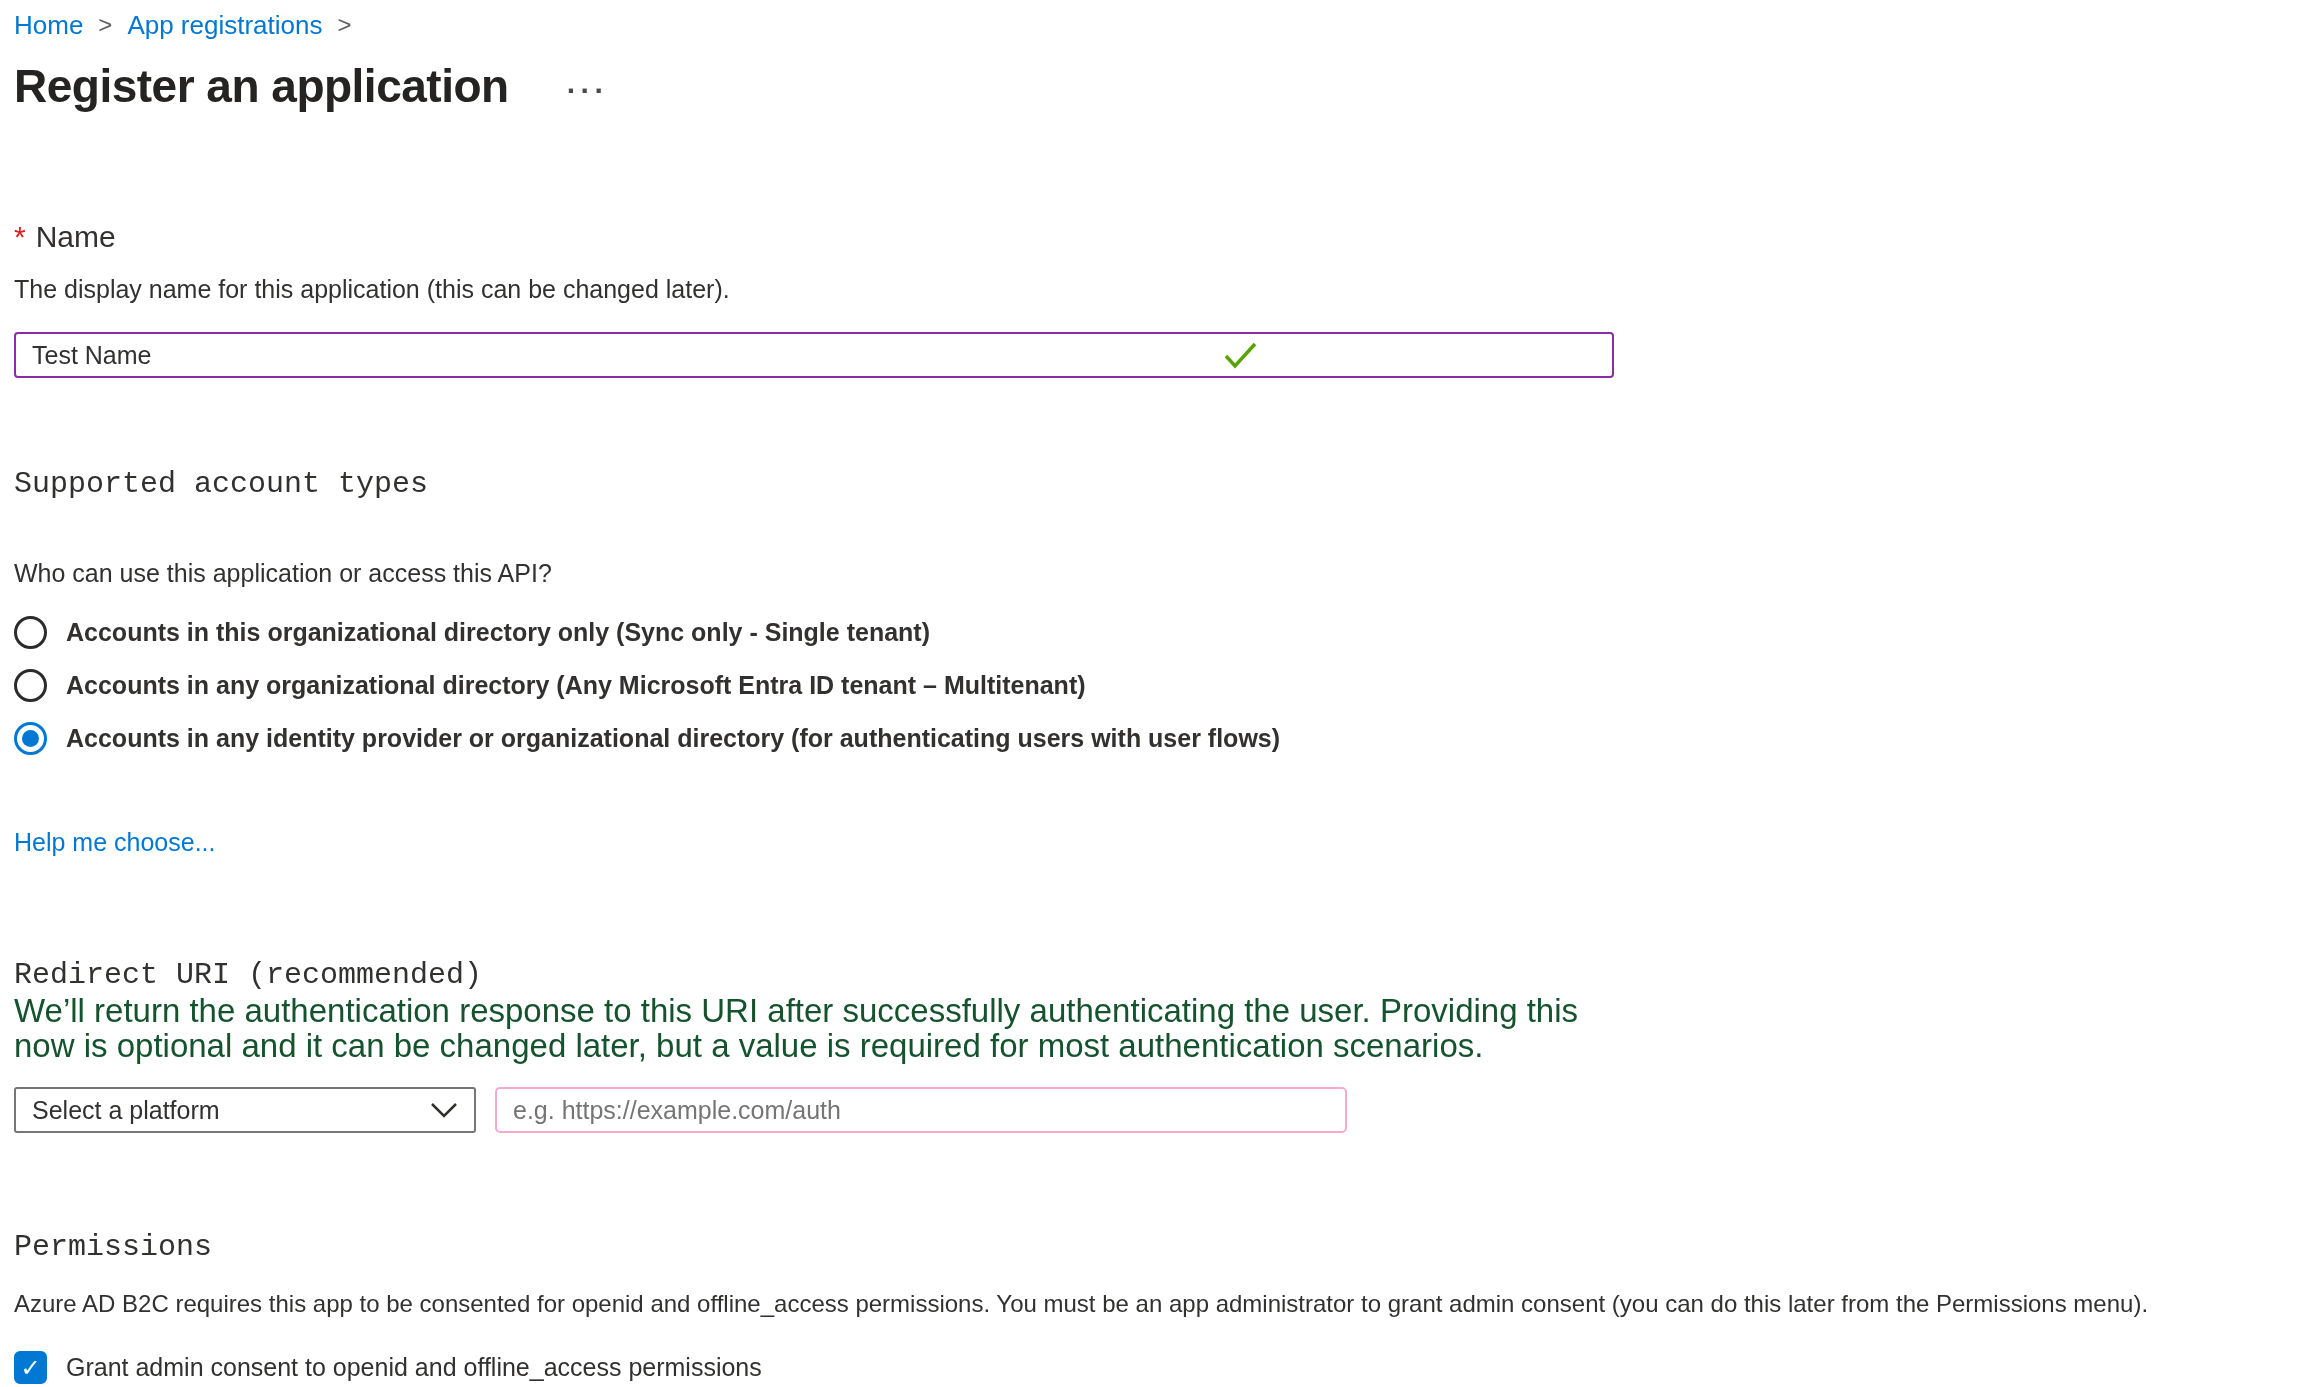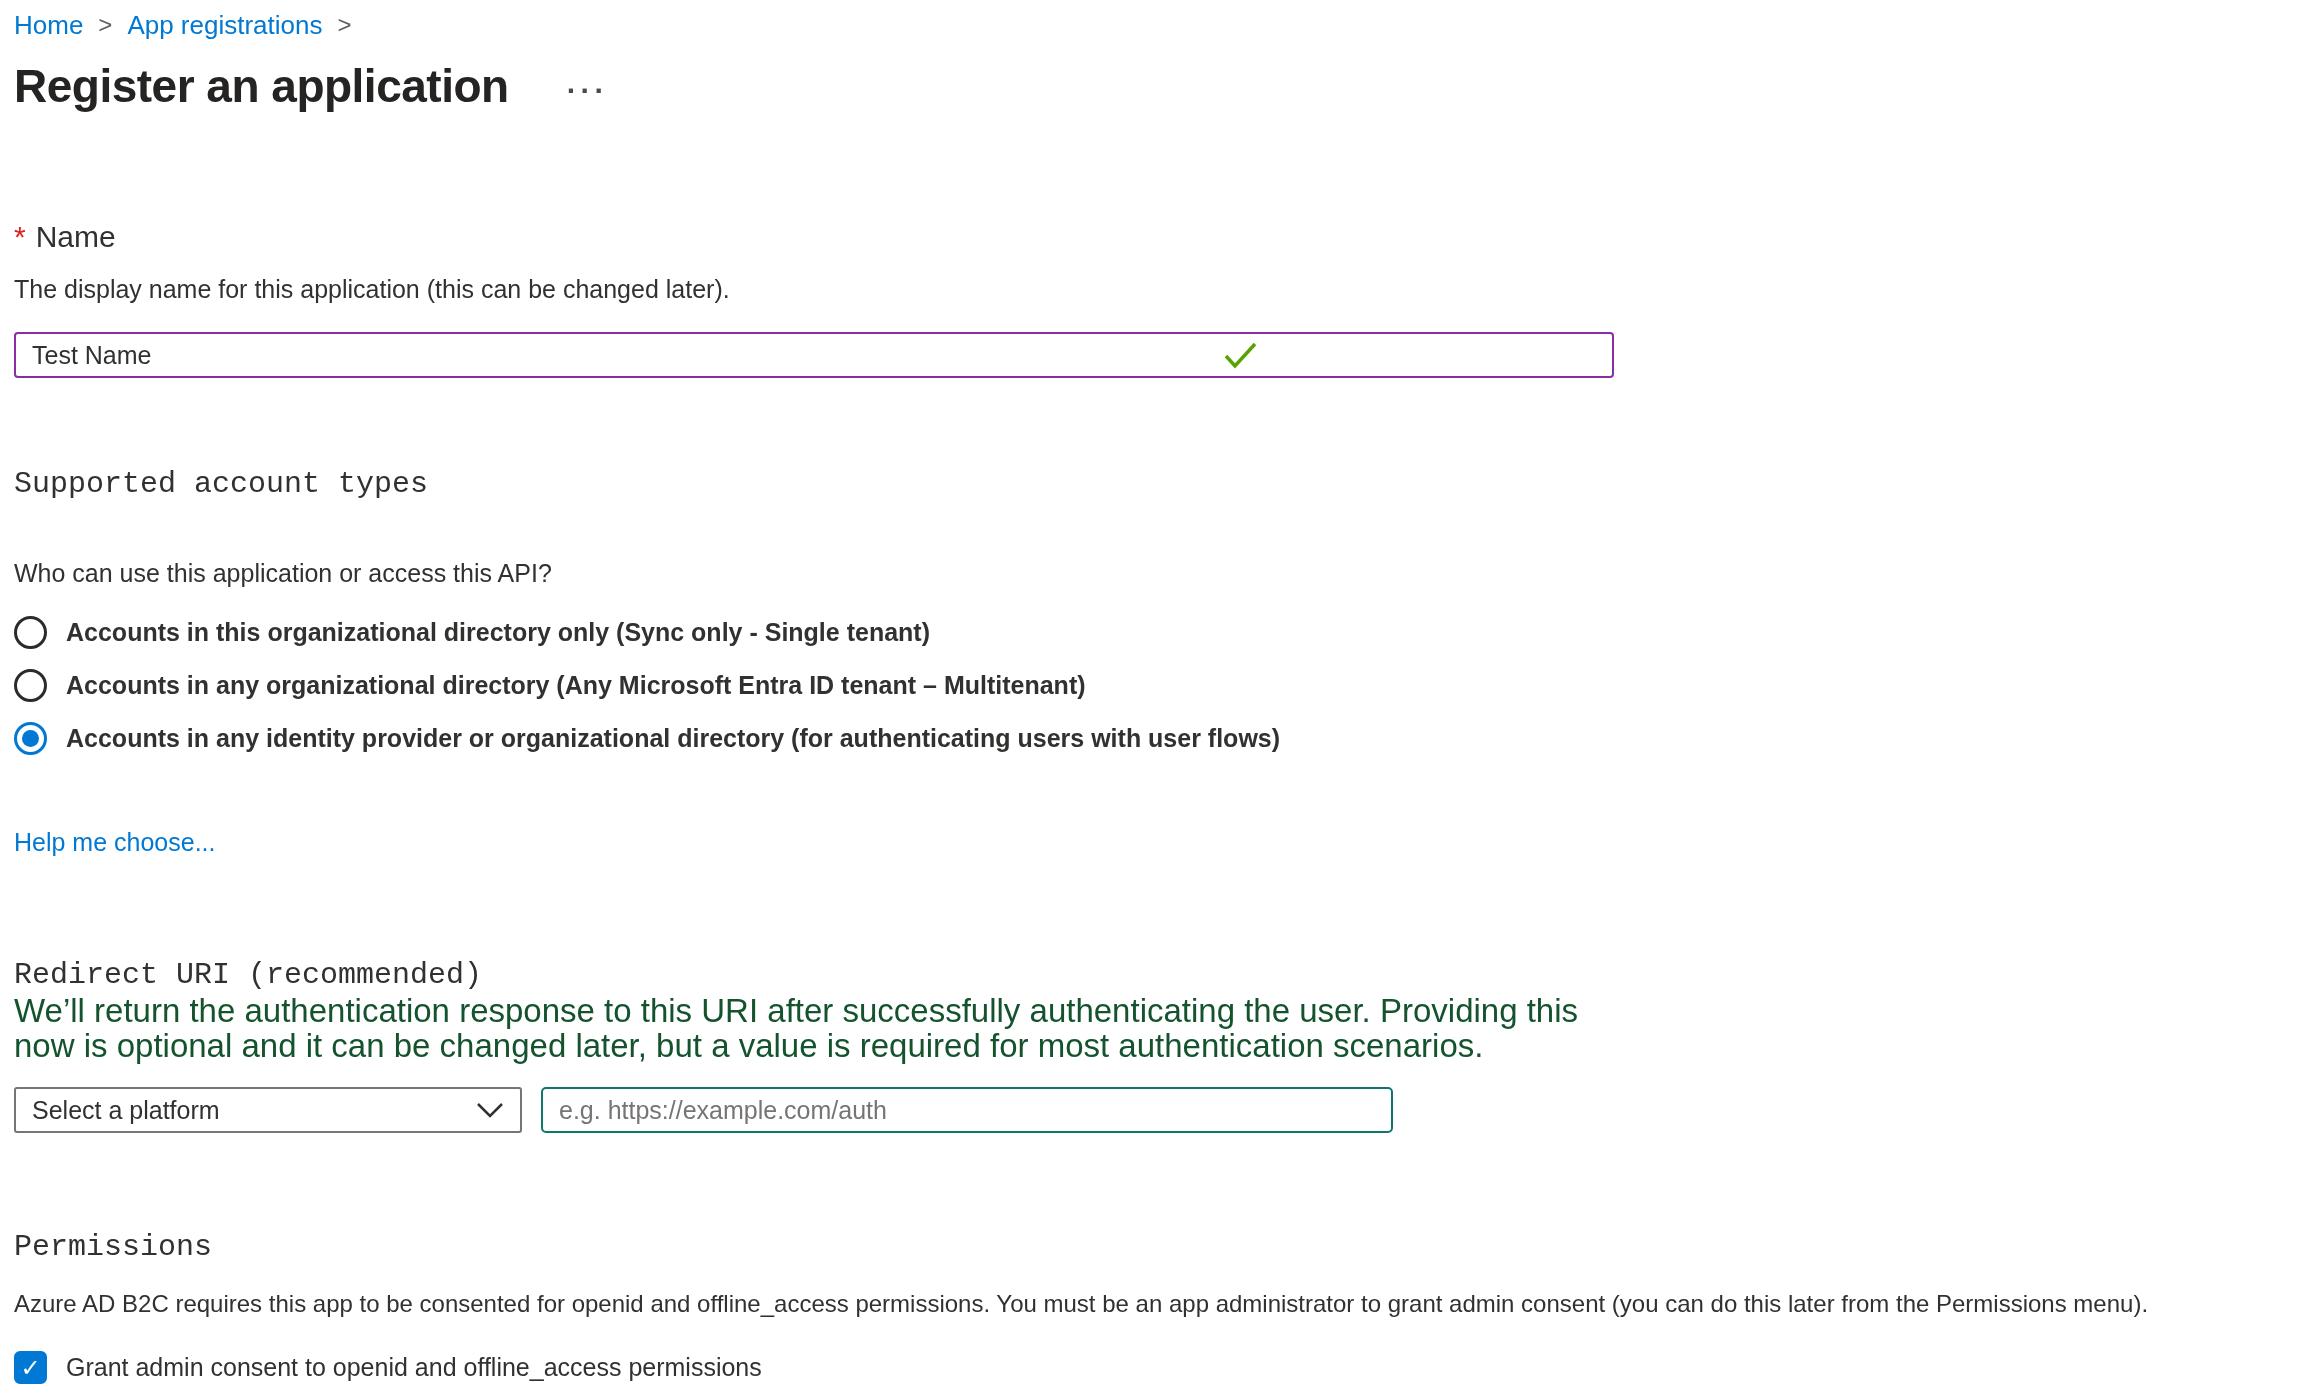--- a/index.html
+++ b/index.html
@@ -53,26 +53,26 @@
   .radio-label { font-size: 25px; line-height: 33px; color: #323130; }
 
   .link { display: inline-block; margin-top: 52px; font-size: 25px; line-height: 30px;
           color: #0078d4; text-decoration: none; cursor: pointer; }
 
   .para { font-size: 33px; line-height: 35px; color: #14532d; max-width: 1590px; }
 
   
   .uri-row { display: flex; margin-top: 24px; align-items: center; }
   .select-box {
-    width: 508px; height: 46px; border: 2px solid #767676; border-radius: 3px;
+    width: 462px; height: 46px; border: 2px solid #767676; border-radius: 3px;
     display: flex; align-items: center; justify-content: space-between;
     padding: 0 16px; font-size: 25px; color: #323130; cursor: pointer; background: #fff;
   }
   .uri-input {
-    width: 852px; height: 46px; border: 2px solid #0f766e; border-radius: 5px;
+    width: 852px; height: 46px; border: 2px solid #f9a8d4; border-radius: 5px;
     margin-left: 19px; padding: 0 16px; font-size: 25px; color: #323130;
     font-family: "Liberation Sans", sans-serif; outline: none; background: #fff;
   }
   .uri-input::placeholder { color: #757575; opacity: 1; }
 
   
   .perm-para { margin-top: 24px; font-size: 24px; line-height: 30px; color: #323130; white-space: nowrap; }
   .checkbox-row { display: flex; align-items: center; margin-top: 32px; cursor: pointer; }
   .checkbox {
     width: 33px; height: 33px; border-radius: 6px; background: #0078d4; border: 2px solid #0078d4;

